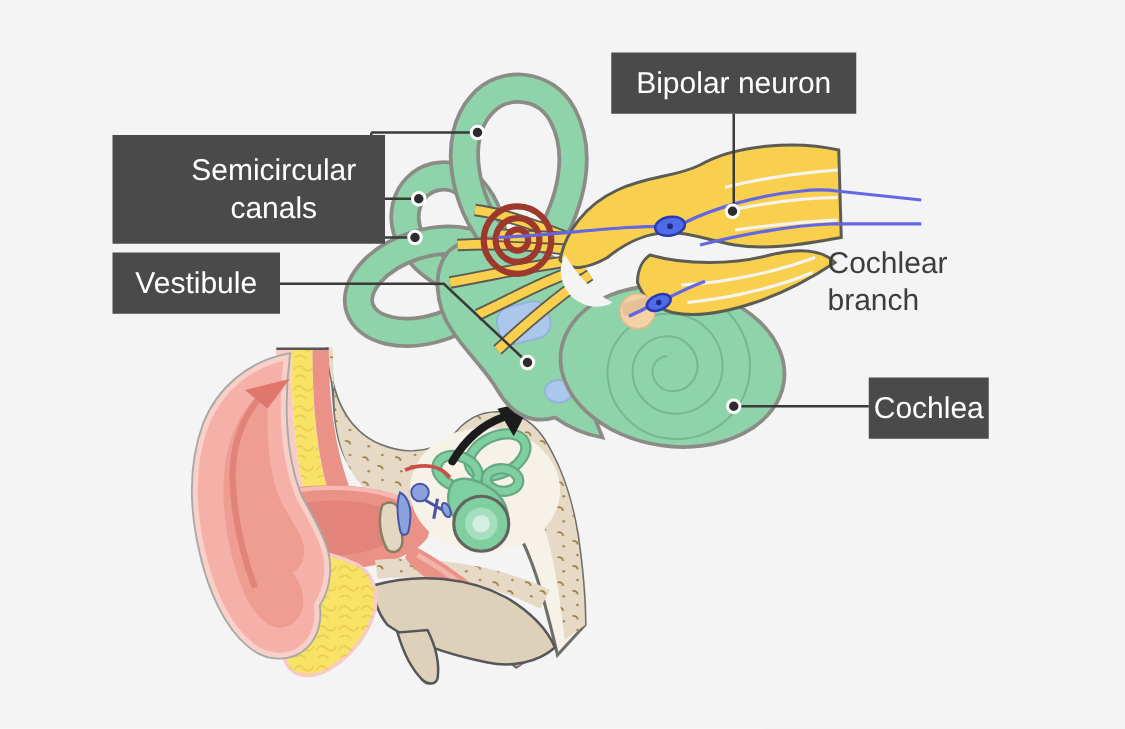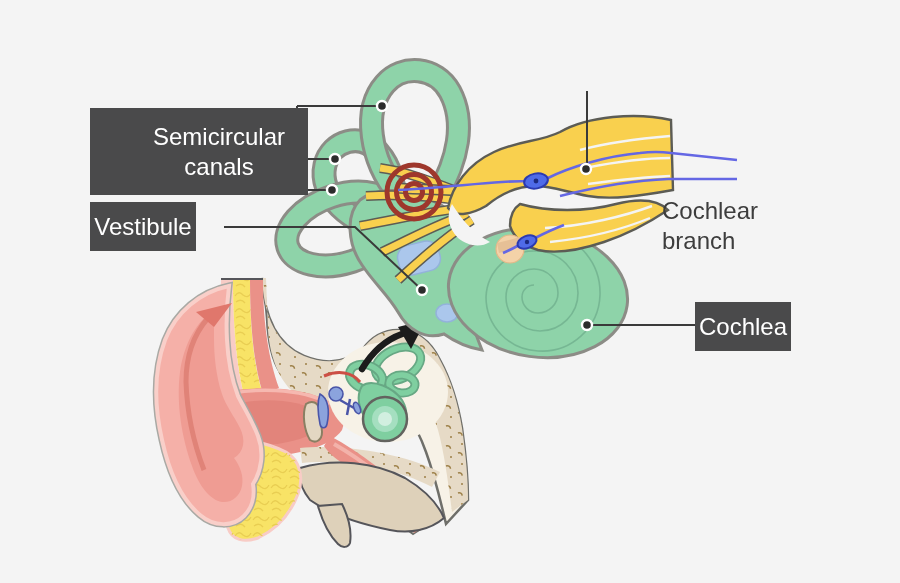--- a/index.html
+++ b/index.html
@@ -255,21 +255,22 @@
     <path class="leader" d="M587,91 V169"></path>
     <circle class="dot" cx="586" cy="169" r="5"></circle>
 
     <path class="leader" d="M695,325 H587"></path>
     <circle class="dot" cx="587" cy="325" r="5"></circle>
   </g>
 </svg>
 
   <div class="labelbox" style="left:90px;top:108px;width:178px;height:87px;padding-left:40px;">Semicircular canals</div>
 
-  <div class="labelbox" style="left:90px;top:202px;width:106px;height:49px;">Vestibule</div>
-
+  <div class="labelbox" style="left:90px;top:202px;width:134px;height:49px;">Vestibule</div>
+
+  <div class="labelbox" style="left:489px;top:42px;width:196px;height:49px;">Bipolar neuron</div>
 
   <div class="labelbox" style="left:695px;top:302px;width:96px;height:49px;">Cochlea</div>
 
 
   <div class="freetext" style="left:662px;top:196px;width:125px;">Cochlear branch</div>
 
 </div>
 
 </body></html>

